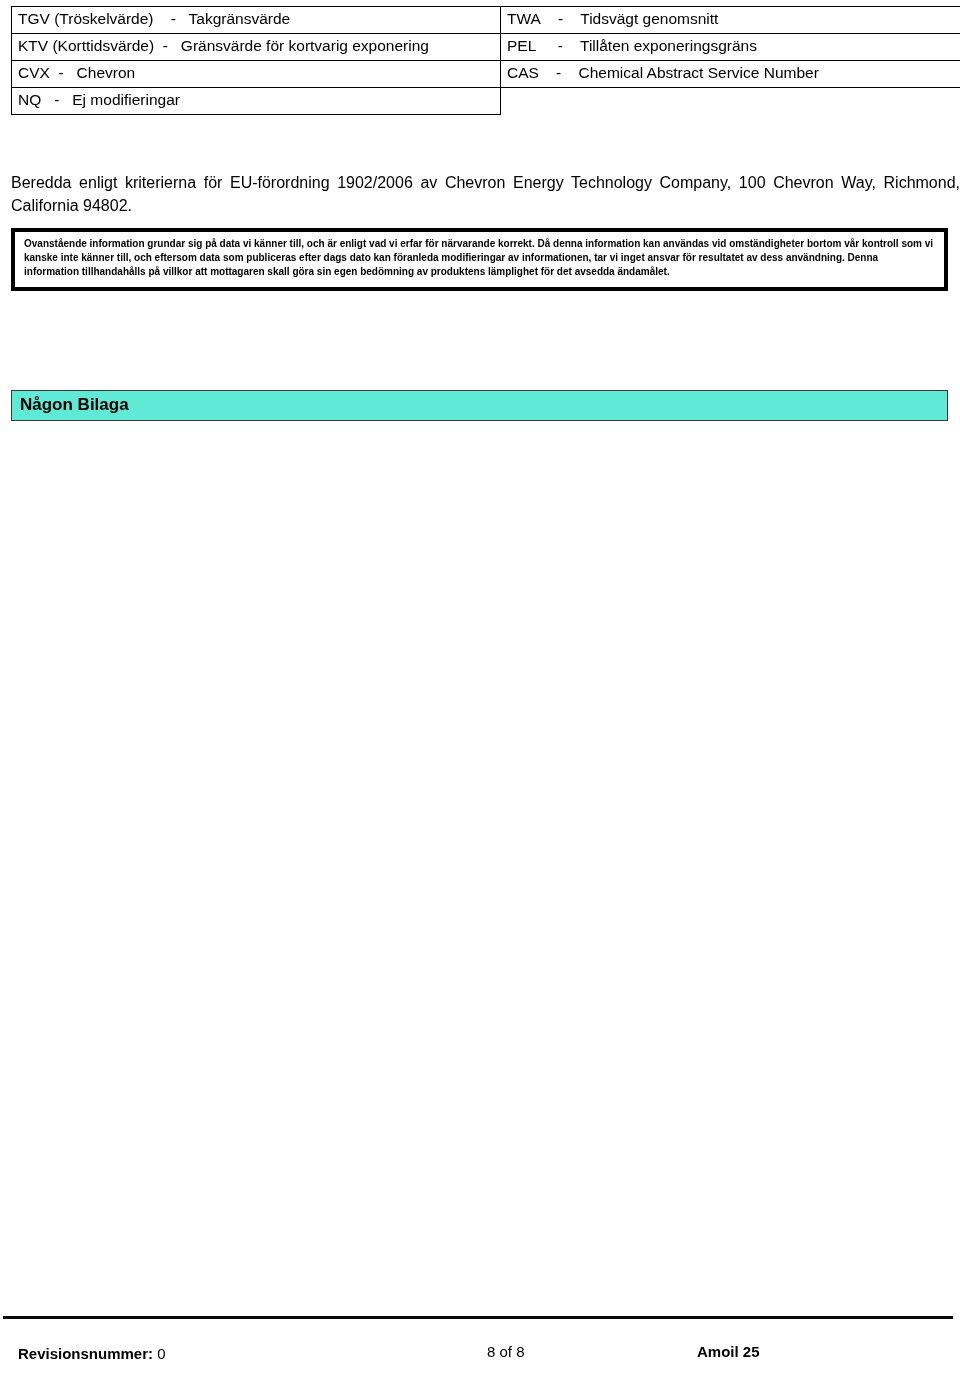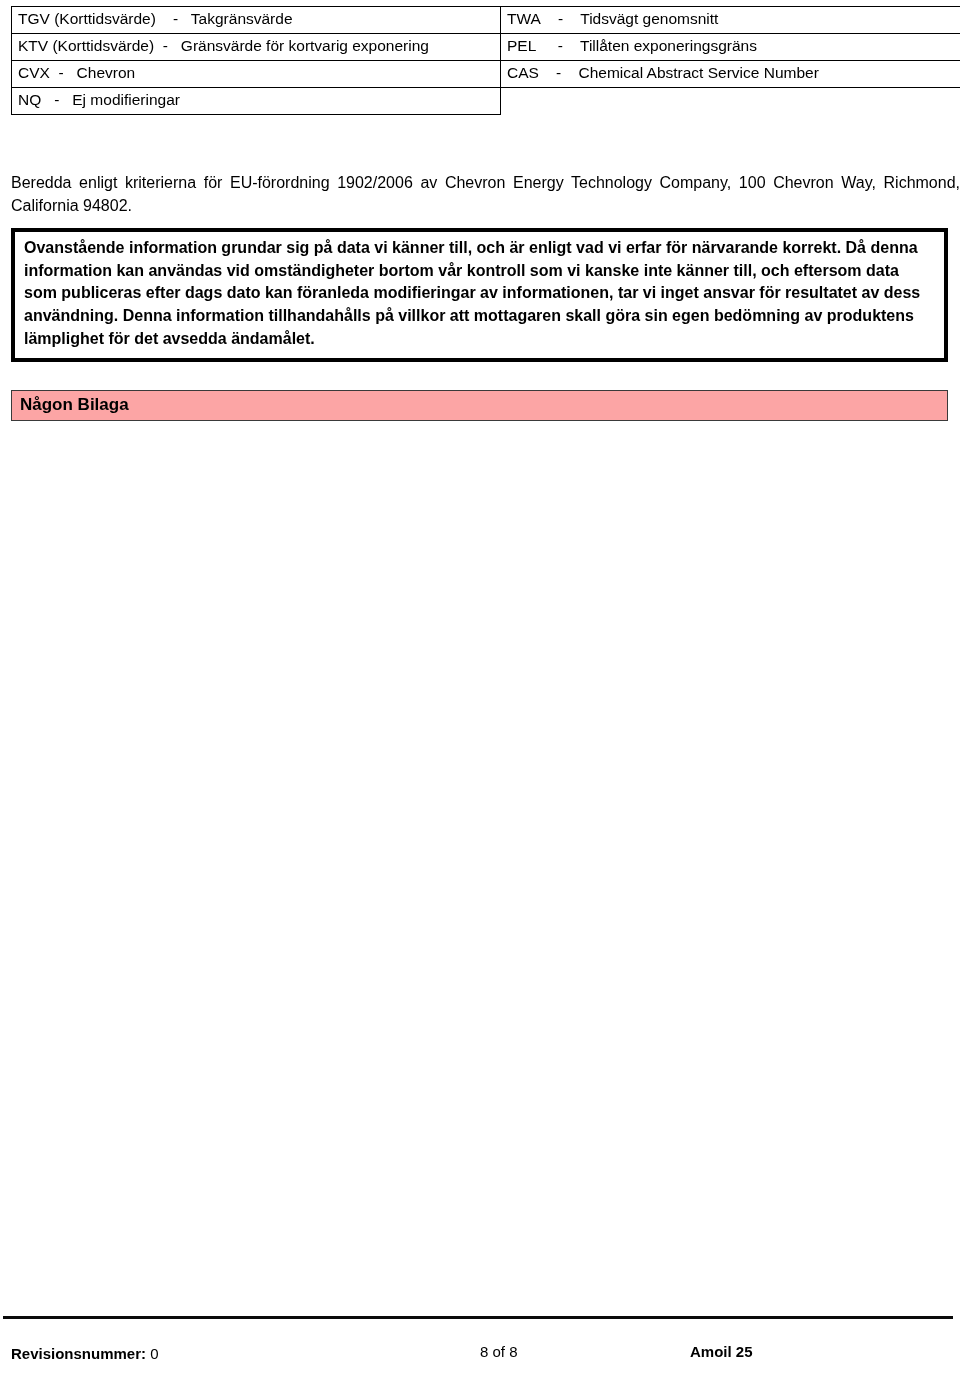--- a/index.html
+++ b/index.html
@@ -67,55 +67,55 @@
     position: absolute;
     left: 11px;
     top: 228px;
     width: 937px;
     box-sizing: border-box;
     border: 4px solid #000000;
     padding: 5px 9px 7px 9px;
     background: #ffffff;
   }
   .disclaimer-text {
-    font-size: 16px;
+    font-size: 10px;
     line-height: 1.42;
     font-weight: bold;
     text-align: left;
   }
 
   
   .bilaga-bar {
     position: absolute;
     left: 11px;
     top: 390px;
     width: 937px;
     box-sizing: border-box;
     border: 1.5px solid #3a3a3a;
-    background: #fca5a5;
+    background: #5eead4;
     padding: 3px 8px 5px 8px;
   }
   .bilaga-title {
     font-size: 17px;
     font-weight: bold;
     line-height: 1.25;
   }
 
   
   .footer-rule {
     position: absolute;
     left: 3px;
     top: 1316px;
     width: 950px;
     height: 0;
     border-top: 3px solid #0a0a0a;
   }
   .footer {
     position: absolute;
-    left: 11px;
+    left: 18px;
     top: 1343px;
     width: 937px;
     height: 40px;
     font-size: 15px;
   }
   .footer-left {
     position: absolute;
     left: 0;
     top: 0;
     line-height: 1.45;
@@ -138,21 +138,21 @@
 </style>
 </head>
 <body>
 
 <div class="abbrev-wrap">
   <table class="abbrev-table">
     <tbody>
       <tr>
         <td class="col-left">
           <span class="cell-inner">
-            <span class="ab-code">TGV (Korttidsvärde)</span><span class="ab-dash">&nbsp;&nbsp;&nbsp; </span><span class="ab-dash">-</span><span class="ab-dash">&nbsp;&nbsp; </span><span class="ab-term">Takgränsvärde</span>
+            <span class="ab-code">TGV (Tröskelvärde)</span><span class="ab-dash">&nbsp;&nbsp;&nbsp; </span><span class="ab-dash">-</span><span class="ab-dash">&nbsp;&nbsp; </span><span class="ab-term">Takgränsvärde</span>
           </span>
         </td>
         <td class="col-right">
           <span class="cell-inner">
             <span class="ab-code">TWA</span><span class="ab-dash">&nbsp;&nbsp;&nbsp; </span><span class="ab-dash">-</span><span class="ab-dash">&nbsp;&nbsp;&nbsp; </span><span class="ab-term">Tidsvägt genomsnitt</span>
           </span>
         </td>
       </tr>
       <tr>
         <td class="col-left">

